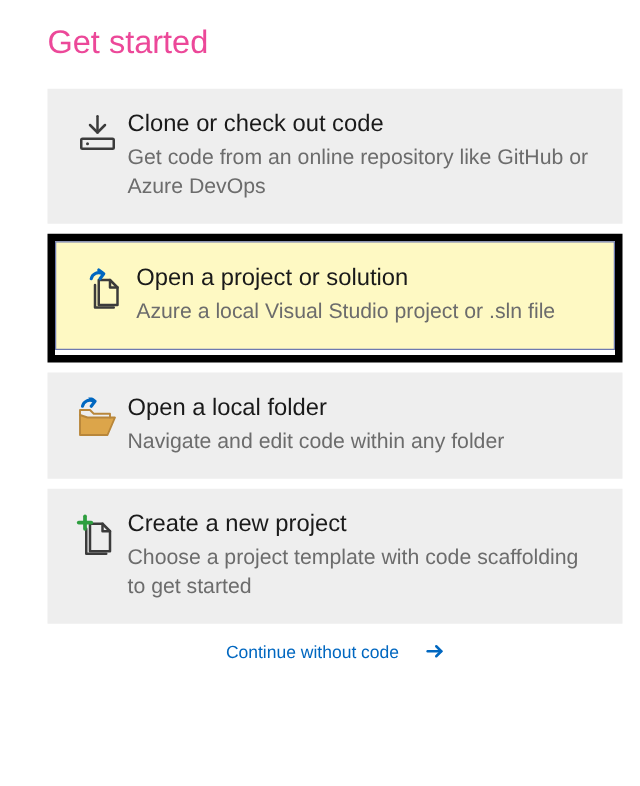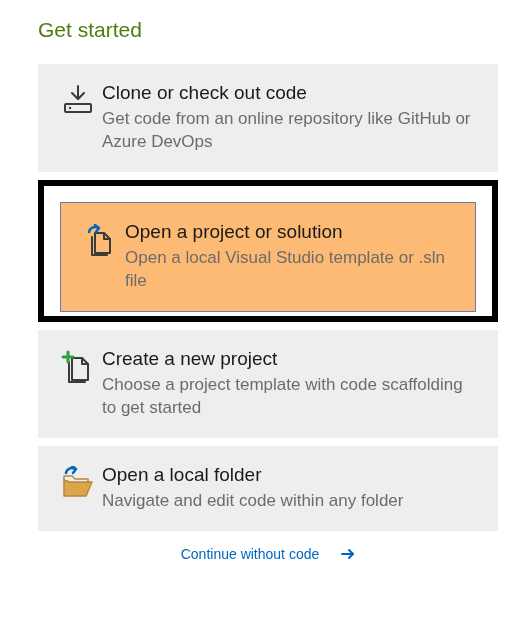--- a/index.html
+++ b/index.html
@@ -7,41 +7,41 @@
       font-family: "Segoe UI", Tahoma, sans-serif;
       background: #ffffff;
       width: 512px;
       height: 629px;
       overflow: hidden;
     }
     .container {
       padding: 18px 14px 8px 38px;
     }
     .heading {
-      font-size: 21px;
+      font-size: 26px;
       font-weight: 400;
-      color: #4d7c0f;
+      color: #ec4899;
       margin-bottom: 22px;
     }
     .card {
       background: #eeeeee;
       display: flex;
       align-items: flex-start;
       padding: 18px 20px 18px 16px;
       margin-bottom: 8px;
       cursor: pointer;
     }
     .highlight-wrap {
       border: 6px solid #000;
       margin-bottom: 8px;
     }
     .highlight-wrap .card {
-      background: #fdba74;
+      background: #fef9c3;
       border: 1px solid #6e7ab0;
-      margin: 16px;
+      margin: 0;
       margin-bottom: 4px;
     }
     .icon-slot {
       width: 48px;
       flex: 0 0 48px;
       display: flex;
       justify-content: center;
       margin-top: 2px;
     }
     .text-slot { flex: 1; }
@@ -104,22 +104,41 @@
             <path d="M9 14 L9 32 L24 32"></path>
           </g>
           <g stroke="#0067c0" stroke-width="2.5" fill="none" stroke-linecap="round" stroke-linejoin="round">
             <path d="M6 9 A6 6 0 0 1 15 5"></path>
             <path d="M12 2 L16 5 L13 9"></path>
           </g>
         </svg>
       </div>
       <div class="text-slot">
         <div class="card-title">Open a project or solution</div>
-        <div class="card-desc">Open a local Visual Studio template or .sln file</div>
+        <div class="card-desc">Azure a local Visual Studio project or .sln file</div>
       </div>
+    </div>
+  </div>
+
+  <div class="card">
+    <div class="icon-slot">
+      <svg width="36" height="36" viewBox="0 0 36 36">
+        <g stroke-linecap="round" stroke-linejoin="round">
+          <path d="M4 14 L4 30 L26 30 L32 16 L10 16 Z" fill="#dca54a" stroke="#b8863a" stroke-width="1.5"></path>
+          <path d="M4 14 L4 10 L12 10 L15 13 L28 13 L28 16" fill="none" stroke="#b8863a" stroke-width="1.5"></path>
+        </g>
+        <g stroke="#0067c0" stroke-width="2.5" fill="none" stroke-linecap="round" stroke-linejoin="round">
+          <path d="M6 7 A6 6 0 0 1 15 3"></path>
+          <path d="M12 0 L16 3 L13 7"></path>
+        </g>
+      </svg>
+    </div>
+    <div class="text-slot">
+      <div class="card-title">Open a local folder</div>
+      <div class="card-desc">Navigate and edit code within any folder</div>
     </div>
   </div>
 
   <div class="card">
     <div class="icon-slot">
       <svg width="36" height="36" viewBox="0 0 36 36">
         <g stroke="#3b3b3b" stroke-width="2" fill="none" stroke-linecap="round" stroke-linejoin="round">
           <path d="M12 8 L12 30 L28 30 L28 14 L22 8 Z"></path>
           <path d="M22 8 L22 14 L28 14"></path>
           <path d="M9 12 L9 32 L25 32"></path>
@@ -129,39 +148,20 @@
           <path d="M3 7 L13 7"></path>
         </g>
       </svg>
     </div>
     <div class="text-slot">
       <div class="card-title">Create a new project</div>
       <div class="card-desc">Choose a project template with code scaffolding to get started</div>
     </div>
   </div>
 
-  <div class="card">
-    <div class="icon-slot">
-      <svg width="36" height="36" viewBox="0 0 36 36">
-        <g stroke-linecap="round" stroke-linejoin="round">
-          <path d="M4 14 L4 30 L26 30 L32 16 L10 16 Z" fill="#dca54a" stroke="#b8863a" stroke-width="1.5"></path>
-          <path d="M4 14 L4 10 L12 10 L15 13 L28 13 L28 16" fill="none" stroke="#b8863a" stroke-width="1.5"></path>
-        </g>
-        <g stroke="#0067c0" stroke-width="2.5" fill="none" stroke-linecap="round" stroke-linejoin="round">
-          <path d="M6 7 A6 6 0 0 1 15 3"></path>
-          <path d="M12 0 L16 3 L13 7"></path>
-        </g>
-      </svg>
-    </div>
-    <div class="text-slot">
-      <div class="card-title">Open a local folder</div>
-      <div class="card-desc">Navigate and edit code within any folder</div>
-    </div>
-  </div>
-
   <div class="continue-row">
     <a class="continue-link">
       <span>Continue without code</span>
       <span>
         <svg width="14" height="12" viewBox="0 0 14 12">
           <g stroke="#0067c0" stroke-width="2" fill="none" stroke-linecap="round" stroke-linejoin="round">
             <path d="M1 6 L12 6"></path>
             <path d="M8 2 L12 6 L8 10"></path>
           </g>
         </svg>

